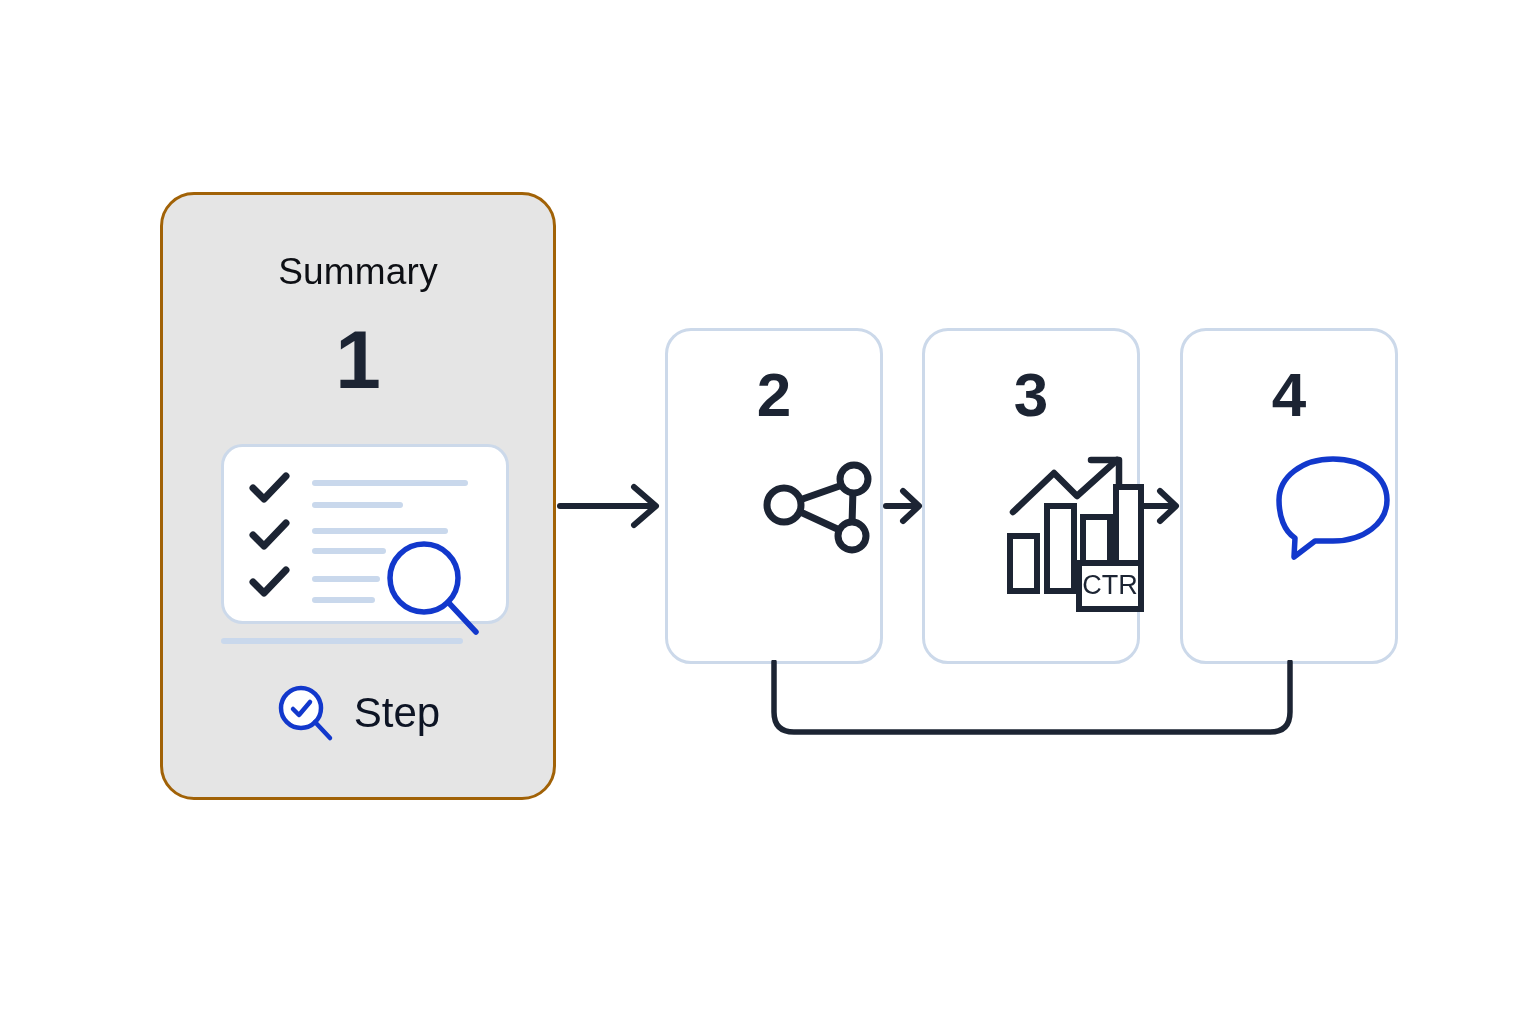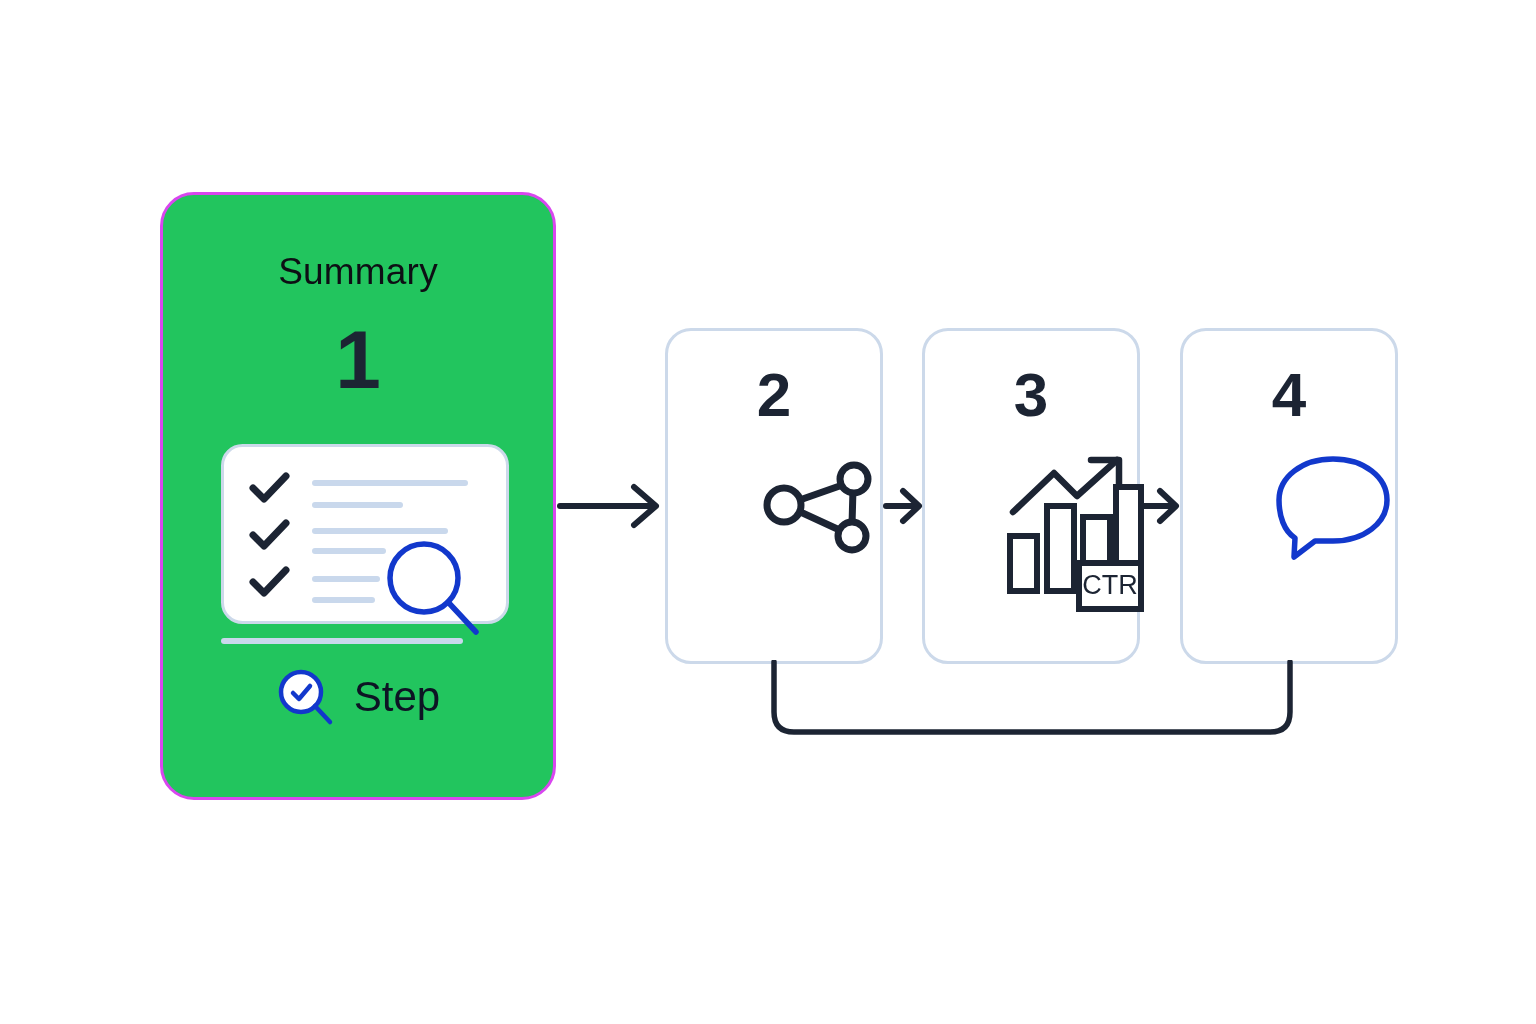--- a/index.html
+++ b/index.html
@@ -23,23 +23,23 @@
   }
 
   
   .summary-card {
     position: absolute;
     left: 160px;
     top: 192px;
     width: 396px;
     height: 608px;
     box-sizing: border-box;
-    border: 3px solid #d946ef;
+    border: 3px solid #a16207;
     border-radius: 34px;
-    background: #22c55e;
+    background: #e5e5e5;
   }
   .summary-title {
     position: absolute;
     left: 0; top: 56px;
     width: 100%;
     text-align: center;
     font-size: 37px;
     font-weight: 400;
     color: #0d0f14;
     letter-spacing: .2px;
@@ -62,21 +62,21 @@
     top: 248px;
     width: 290px;
     height: 192px;
   }
   .checklist-panel svg { display: block; }
 
   
   .step-legend {
     position: absolute;
     left: 0;
-    top: 472px;
+    top: 488px;
     width: 100%;
     display: flex;
     align-items: center;
     justify-content: center;
     gap: 18px;
   }
   .step-legend .legend-icon { display: block; }
   .step-legend-label {
     font-size: 42px;
     font-weight: 400;

